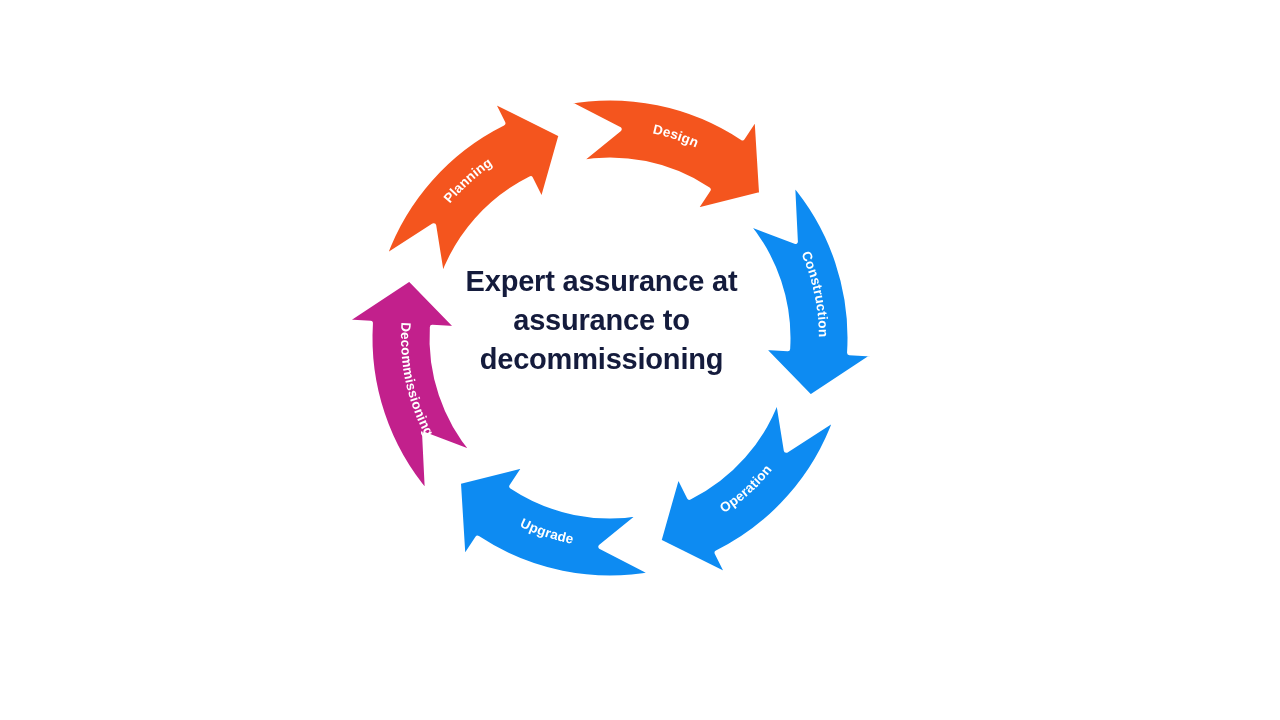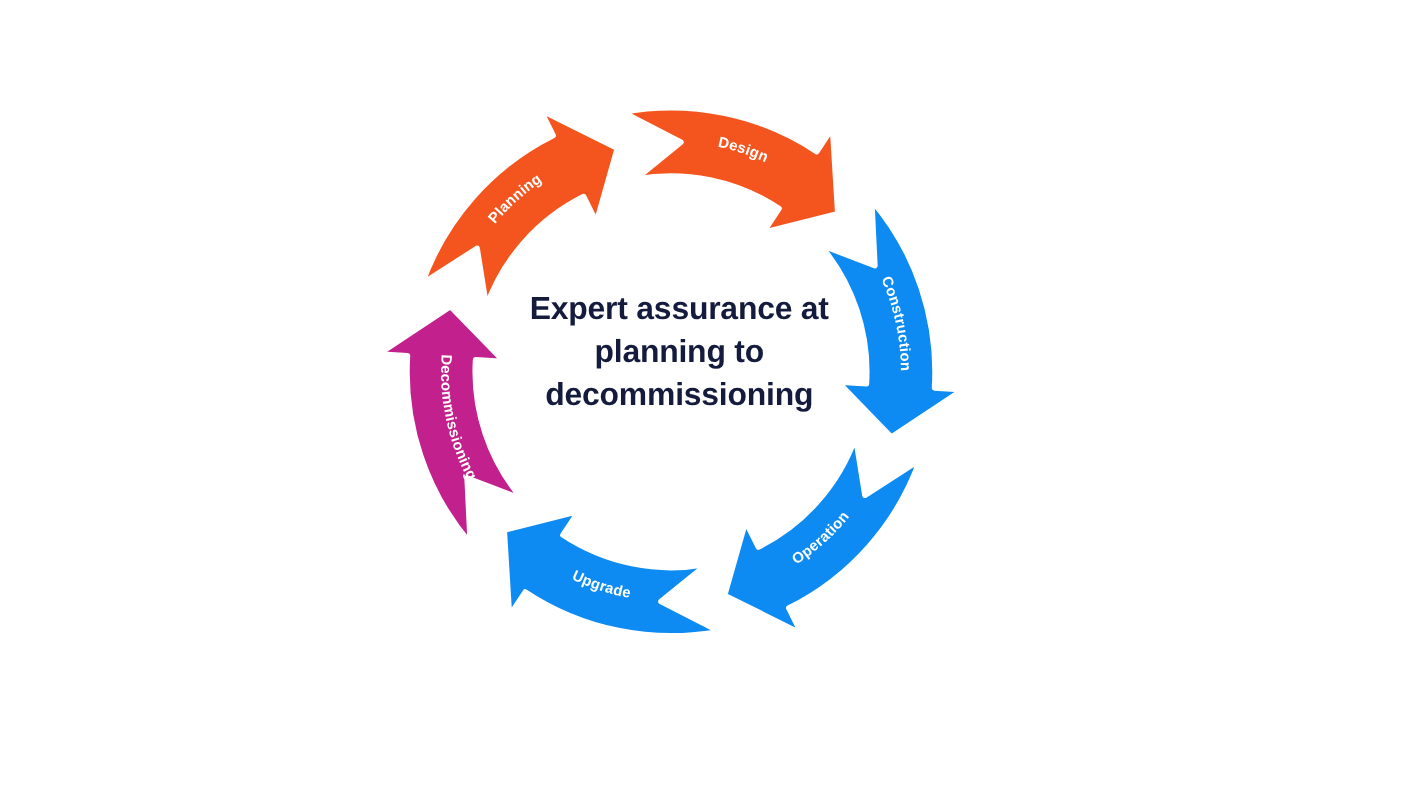--- a/index.html
+++ b/index.html
@@ -26,21 +26,21 @@
   }
   .seg-label {
     font-family: "Liberation Sans", sans-serif;
     font-weight: bold;
     font-size: 13.5px;
     fill: #ffffff;
     letter-spacing: 0.2px;
   }
   .center-text {
     position: absolute;
-    left: 465px;
+    left: 449px;
     top: 262px;
     width: 305px;
     text-align: center;
     font-family: "Liberation Sans", sans-serif;
     font-weight: bold;
     font-size: 29px;
     line-height: 39px;
     color: #141B3C;
     letter-spacing: -0.2px;
     white-space: pre-line;
@@ -71,15 +71,15 @@
     <g id="labels-group">
         <text class="seg-label"><textPath xlink:href="#lp-planning" href="#lp-planning" startOffset="50%" text-anchor="middle">Planning</textPath></text>
         <text class="seg-label"><textPath xlink:href="#lp-design" href="#lp-design" startOffset="50%" text-anchor="middle">Design</textPath></text>
         <text class="seg-label"><textPath xlink:href="#lp-construction" href="#lp-construction" startOffset="50%" text-anchor="middle">Construction</textPath></text>
         <text class="seg-label"><textPath xlink:href="#lp-operation" href="#lp-operation" startOffset="50%" text-anchor="middle">Operation</textPath></text>
         <text class="seg-label"><textPath xlink:href="#lp-upgrade" href="#lp-upgrade" startOffset="50%" text-anchor="middle">Upgrade</textPath></text>
         <text class="seg-label"><textPath xlink:href="#lp-decommissioning" href="#lp-decommissioning" startOffset="50%" text-anchor="middle">Decommissioning</textPath></text>
       </g>
   </svg>
 
-  <div class="center-text"><div>Expert assurance at</div><div>planning to</div><div>decommissioning</div></div>
+  <div class="center-text"><div>Expert assurance at</div><div>assurance to</div><div>decommissioning</div></div>
 
 </div>
 
 </body></html>

